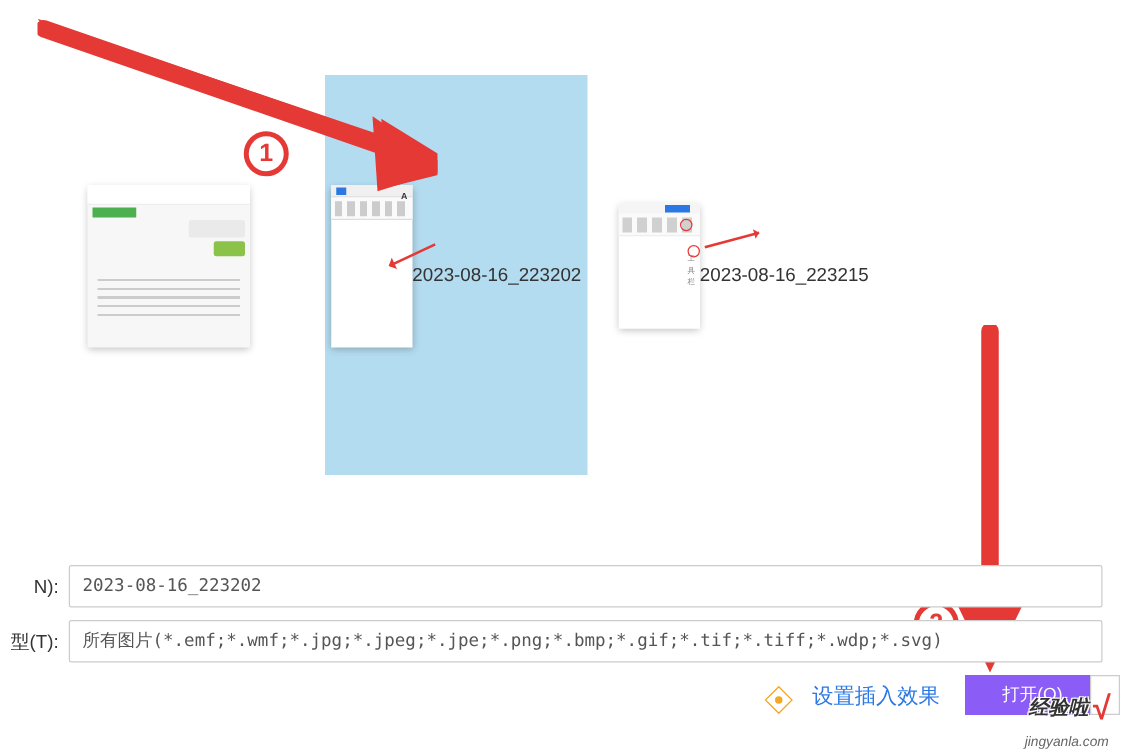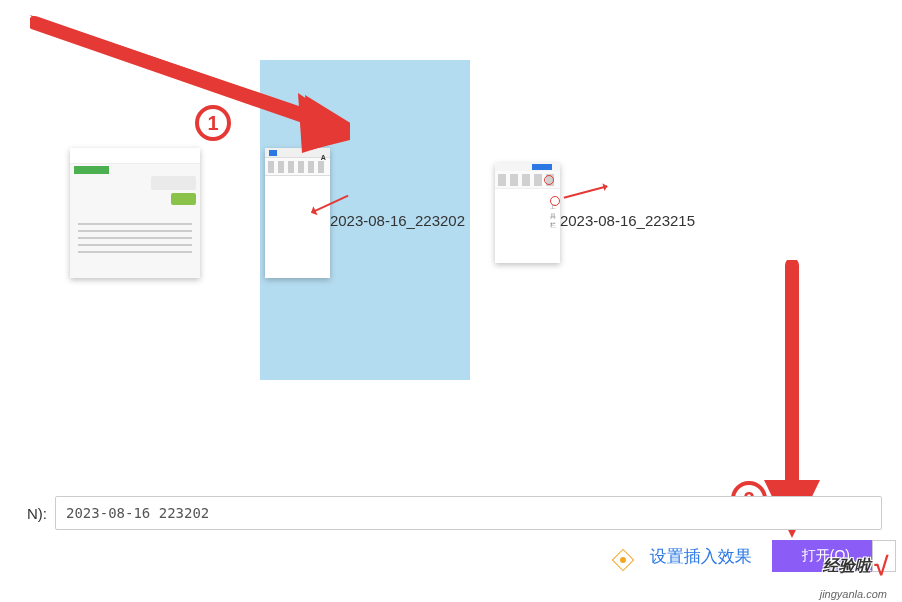--- a/index.html
+++ b/index.html
@@ -422,20 +422,24 @@
 </svg>
 <div class="anno-circle2">
   <span>2</span>
 </div>
 
 <div class="form-area">
   <div class="form-row">
     <div class="form-label">N):</div>
     <input class="form-input" value="2023-08-16_223202" style="">
   </div>
+  <div class="form-row">
+    <div class="form-label">型(T):</div>
+    <input class="form-input" value="所有图片(*.emf;*.wmf;*.jpg;*.jpeg;*.jpe;*.png;*.bmp;*.gif;*.tif;*.tiff;*.wdp;*.svg)" style="">
+  </div>
   <div class="action-row">
     <div class="effect-link">
       <span class="effect-icon"></span>
       <span>设置插入效果</span>
     </div>
     <button class="open-btn">打开(O)</button>
   </div>
 </div>
 <div class="extra-box"></div>
 

